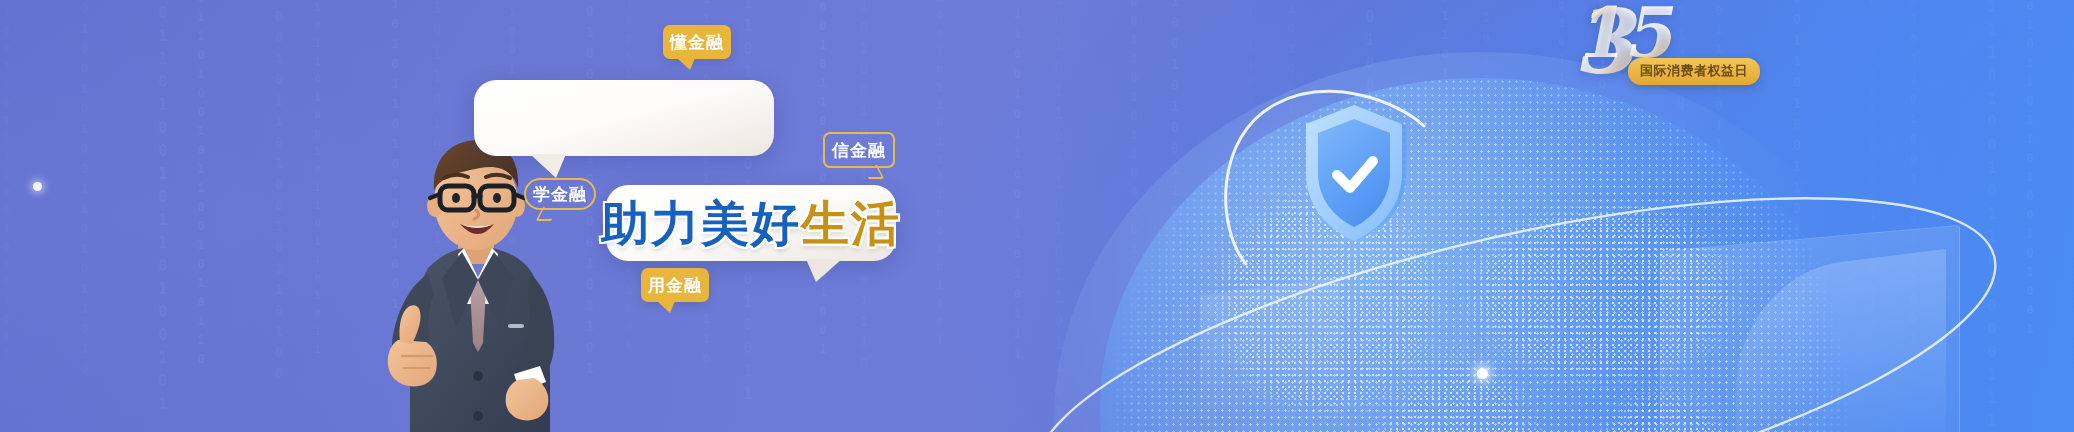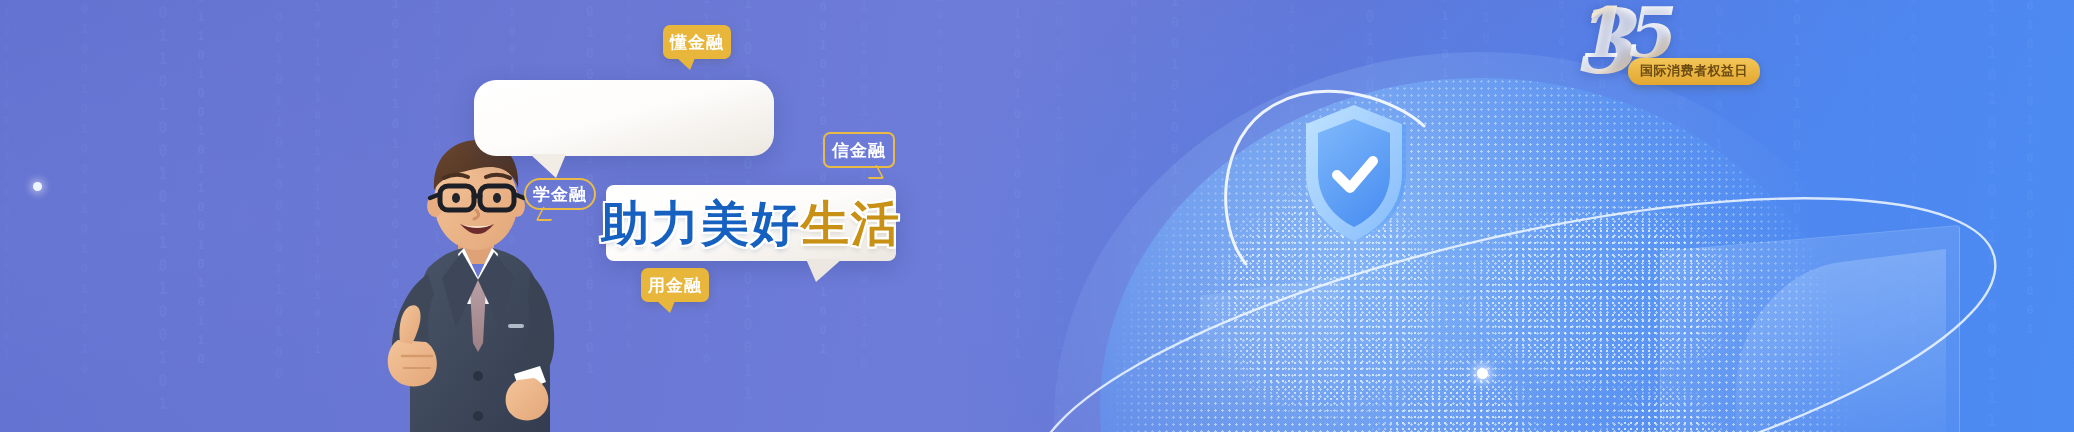--- a/index.html
+++ b/index.html
@@ -139,21 +139,21 @@
     position: absolute;
     width: 0; height: 0;
   }
   .bubble-1 { left: 474px; top: 80px; width: 300px; height: 76px; }
   .bubble-1 .tail {
     left: 56px; bottom: -22px;
     border-left: 26px solid transparent;
     border-right: 10px solid transparent;
     border-top: 24px solid #f1ece5;
   }
-  .bubble-2 { left: 606px; top: 185px; width: 290px; height: 76px; border-radius: 8px; }
+  .bubble-2 { left: 606px; top: 185px; width: 290px; height: 76px; }
   .bubble-2 .tail {
     left: 200px; bottom: -21px;
     border-left: 10px solid transparent;
     border-right: 26px solid transparent;
     border-top: 23px solid #ece7e0;
   }
 
   .headline {
     position: absolute;
     top: 50%;

